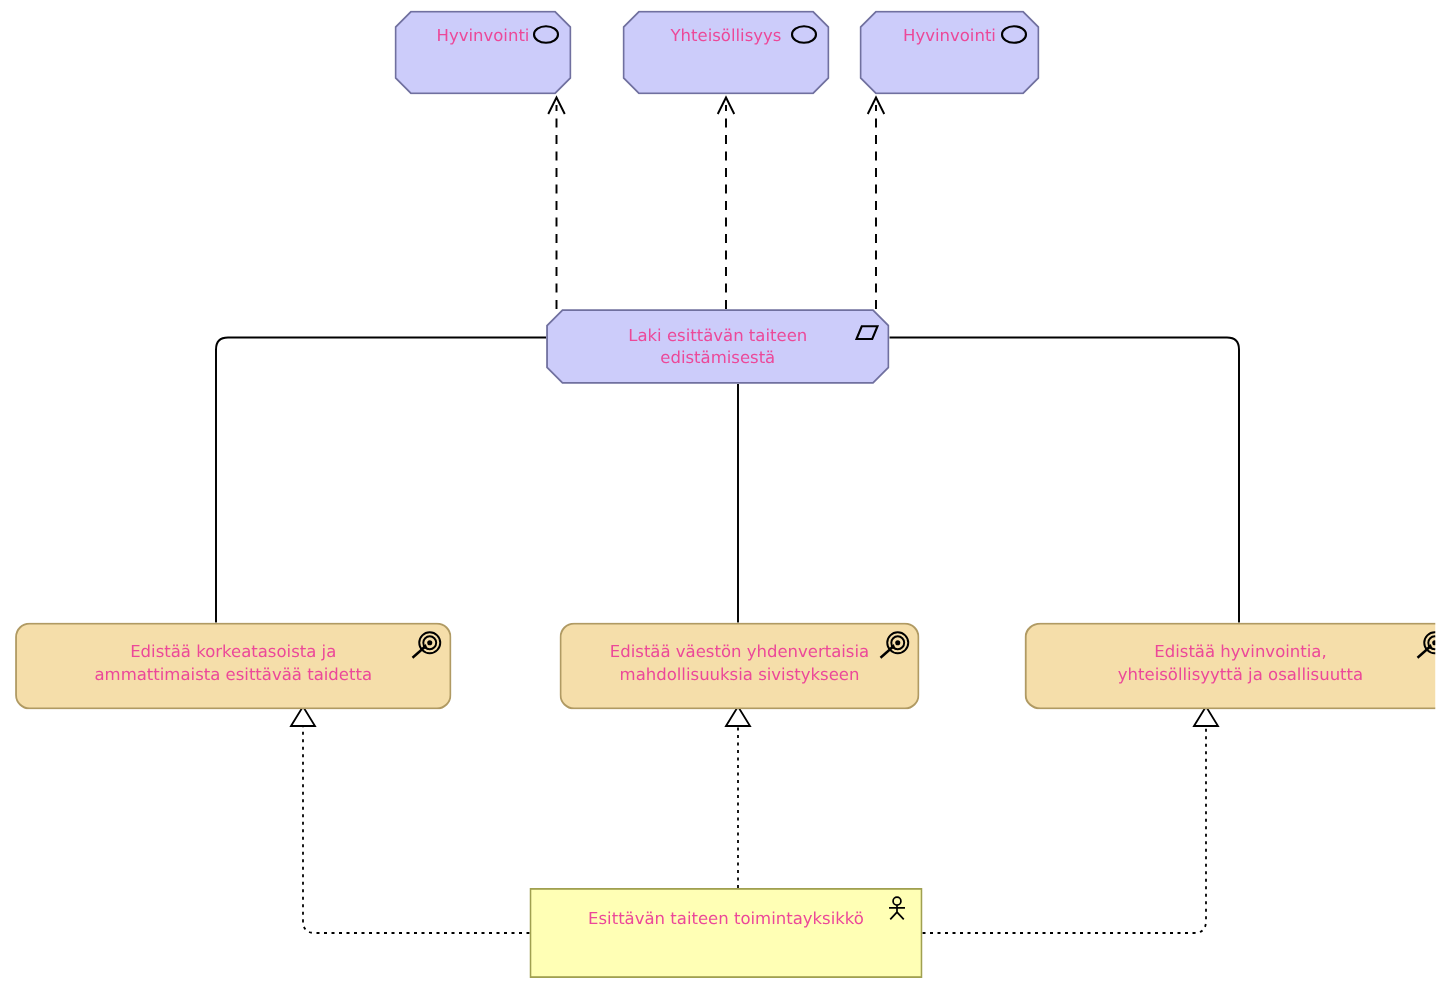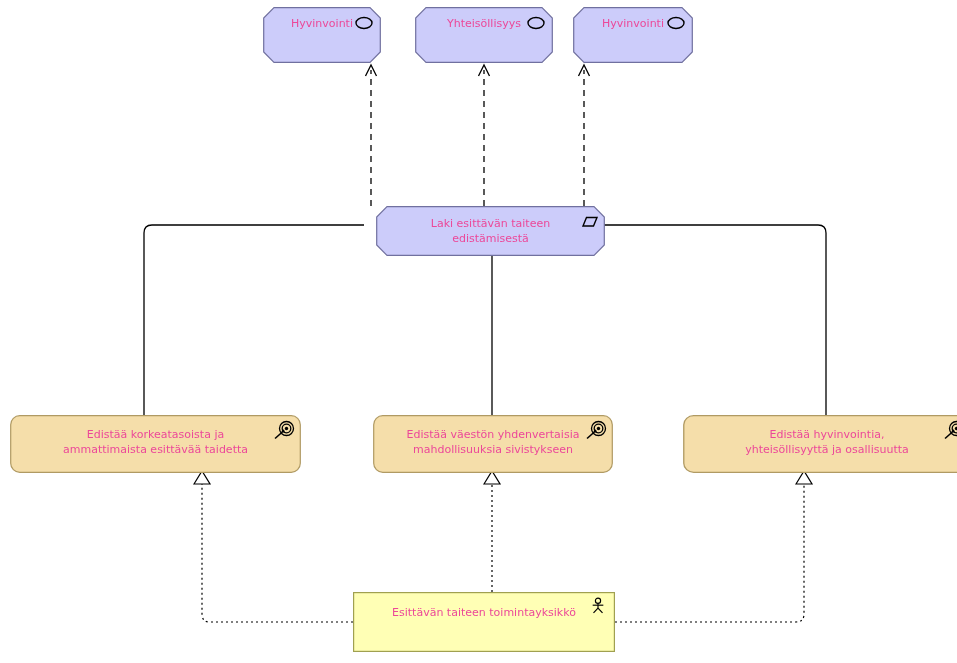--- a/index.html
+++ b/index.html
@@ -131,21 +131,21 @@
   <div class="node n-value" style="left:573px;top:7px;width:120px;height:56px;">
     <svg class="shape" viewBox="0 0 120 56" preserveAspectRatio="none">
       <polygon points="11,0.7 109,0.7 119.3,11 119.3,45 109,55.3 11,55.3 0.7,45 0.7,11" fill="#ccccfa" stroke="#70709f" stroke-width="1.2"></polygon>
     </svg>
     <div class="label">Hyvinvointi</div>
     <svg class="icon" viewBox="0 0 22 22">
       <ellipse cx="11" cy="11" rx="8" ry="5.5" fill="none" stroke="#000" stroke-width="1.4"></ellipse>
     </svg>
   </div>
 
-  <div class="node n-contract" style="left:364px;top:206px;width:229px;height:50px;margin-left:12px;">
+  <div class="node n-contract" style="left:364px;top:206px;width:229px;height:50px;">
     <svg class="shape" viewBox="0 0 229 50" preserveAspectRatio="none">
       <polygon points="11,0.7 218,0.7 228.3,11 228.3,39 218,49.3 11,49.3 0.7,39 0.7,11" fill="#ccccfa" stroke="#70709f" stroke-width="1.2"></polygon>
     </svg>
     <div class="label">Laki esittävän taiteen
 edistämisestä</div>
     <svg class="icon" viewBox="0 0 22 22">
       <polygon points="6,15 9.5,6.5 20,6.5 16.5,15" fill="none" stroke="#000" stroke-width="1.4"></polygon>
     </svg>
   </div>
 

